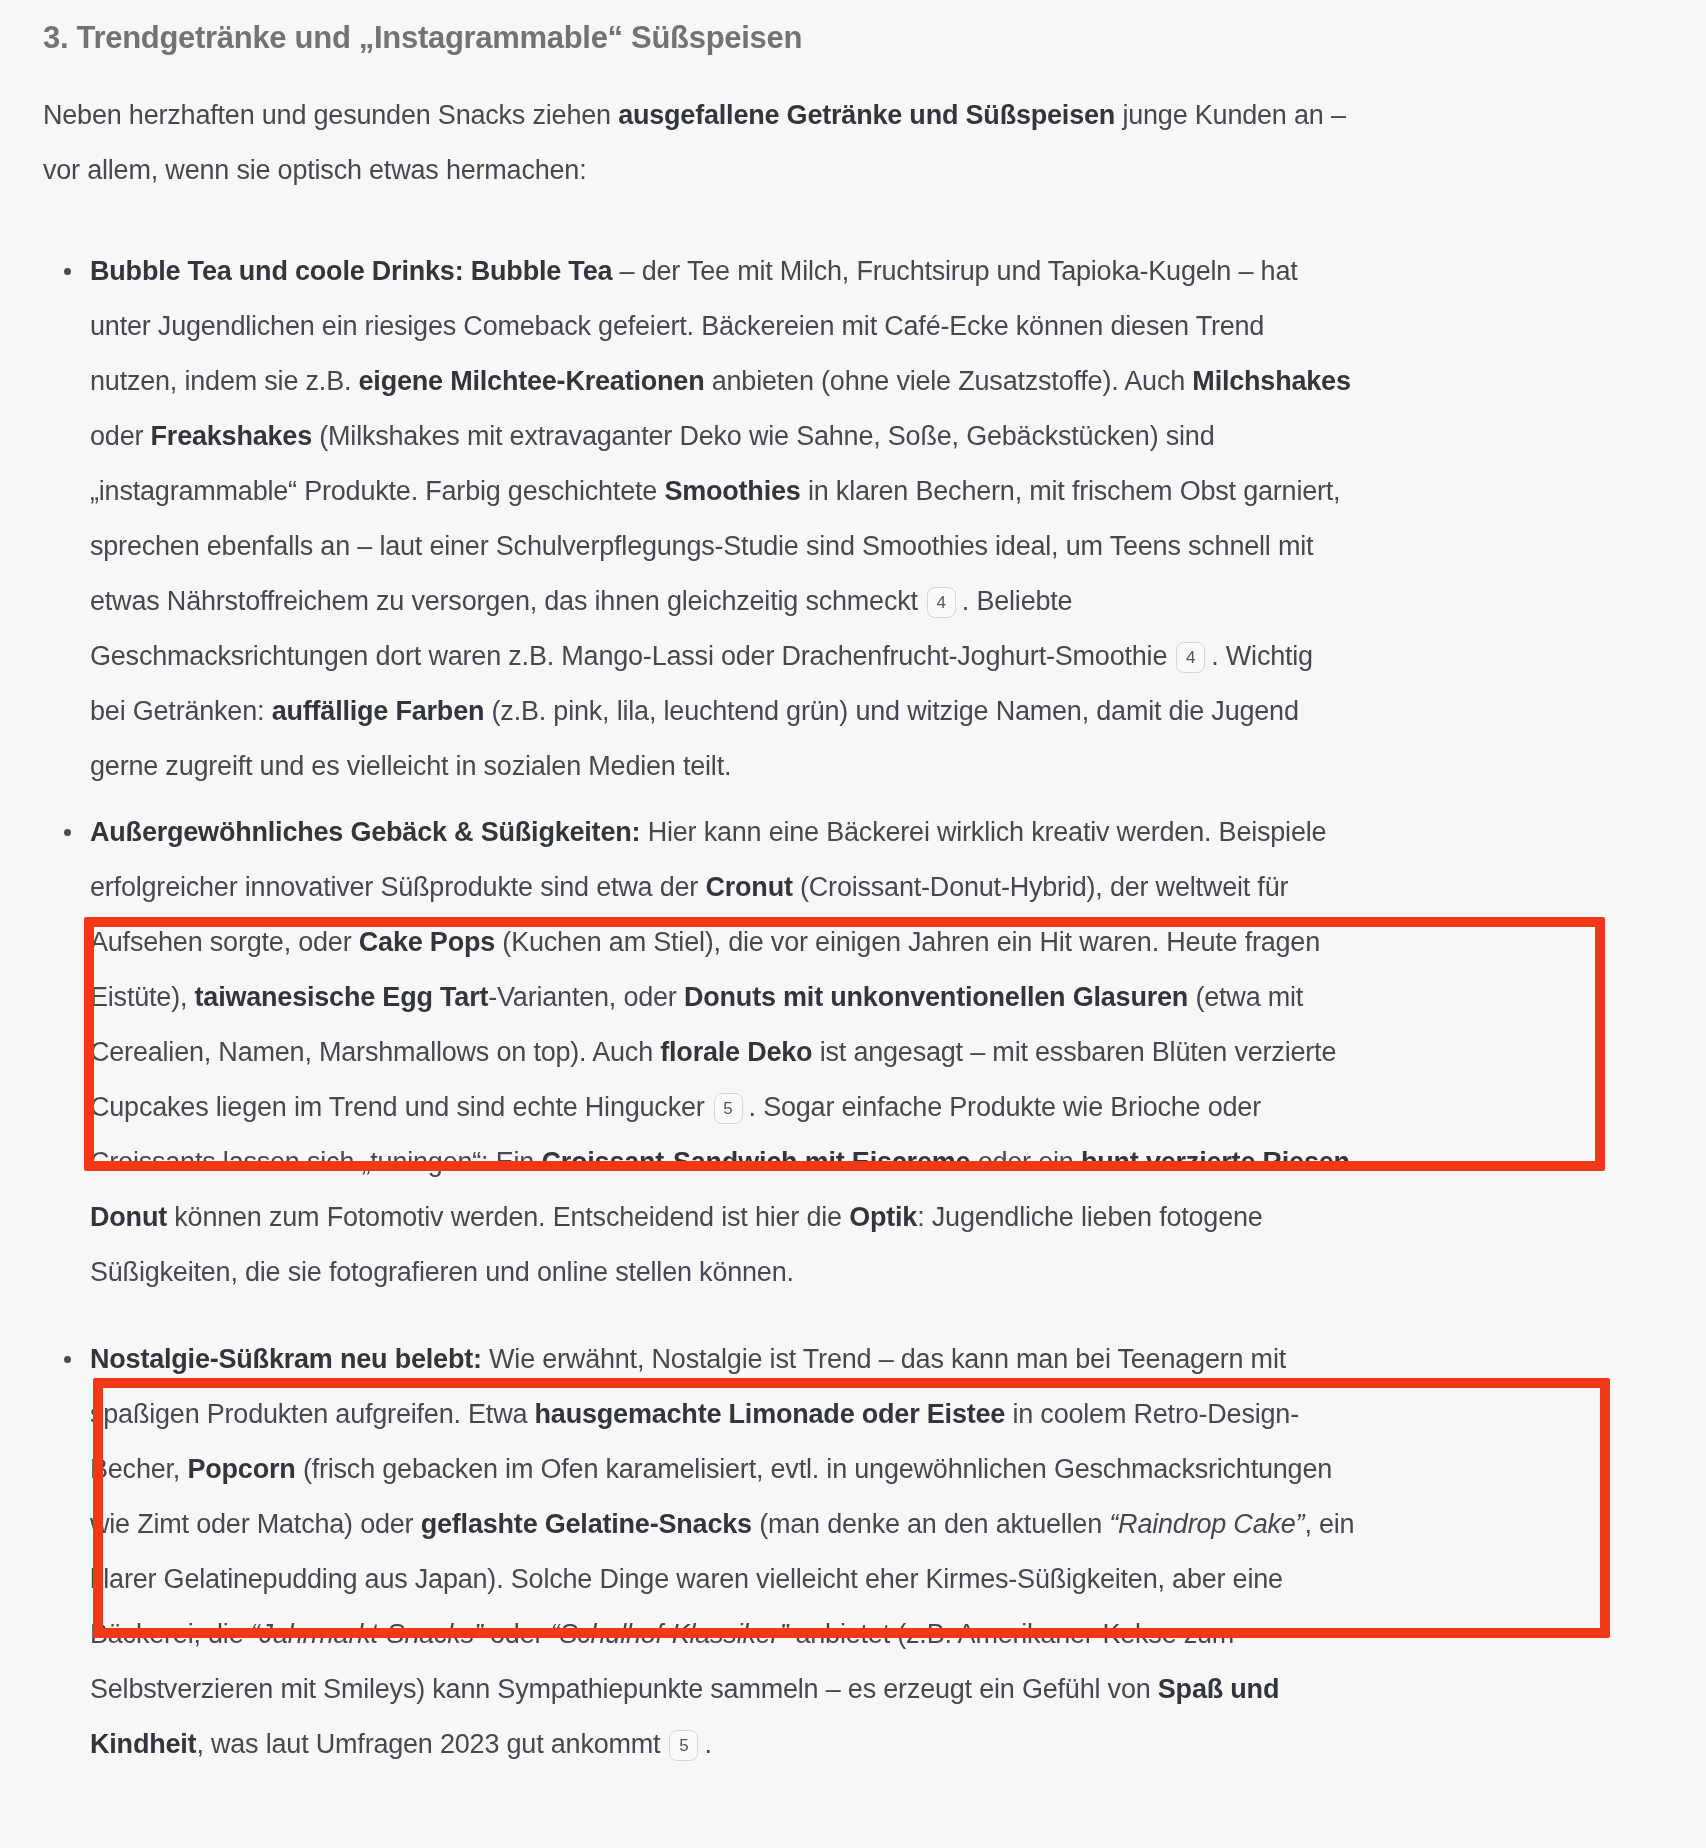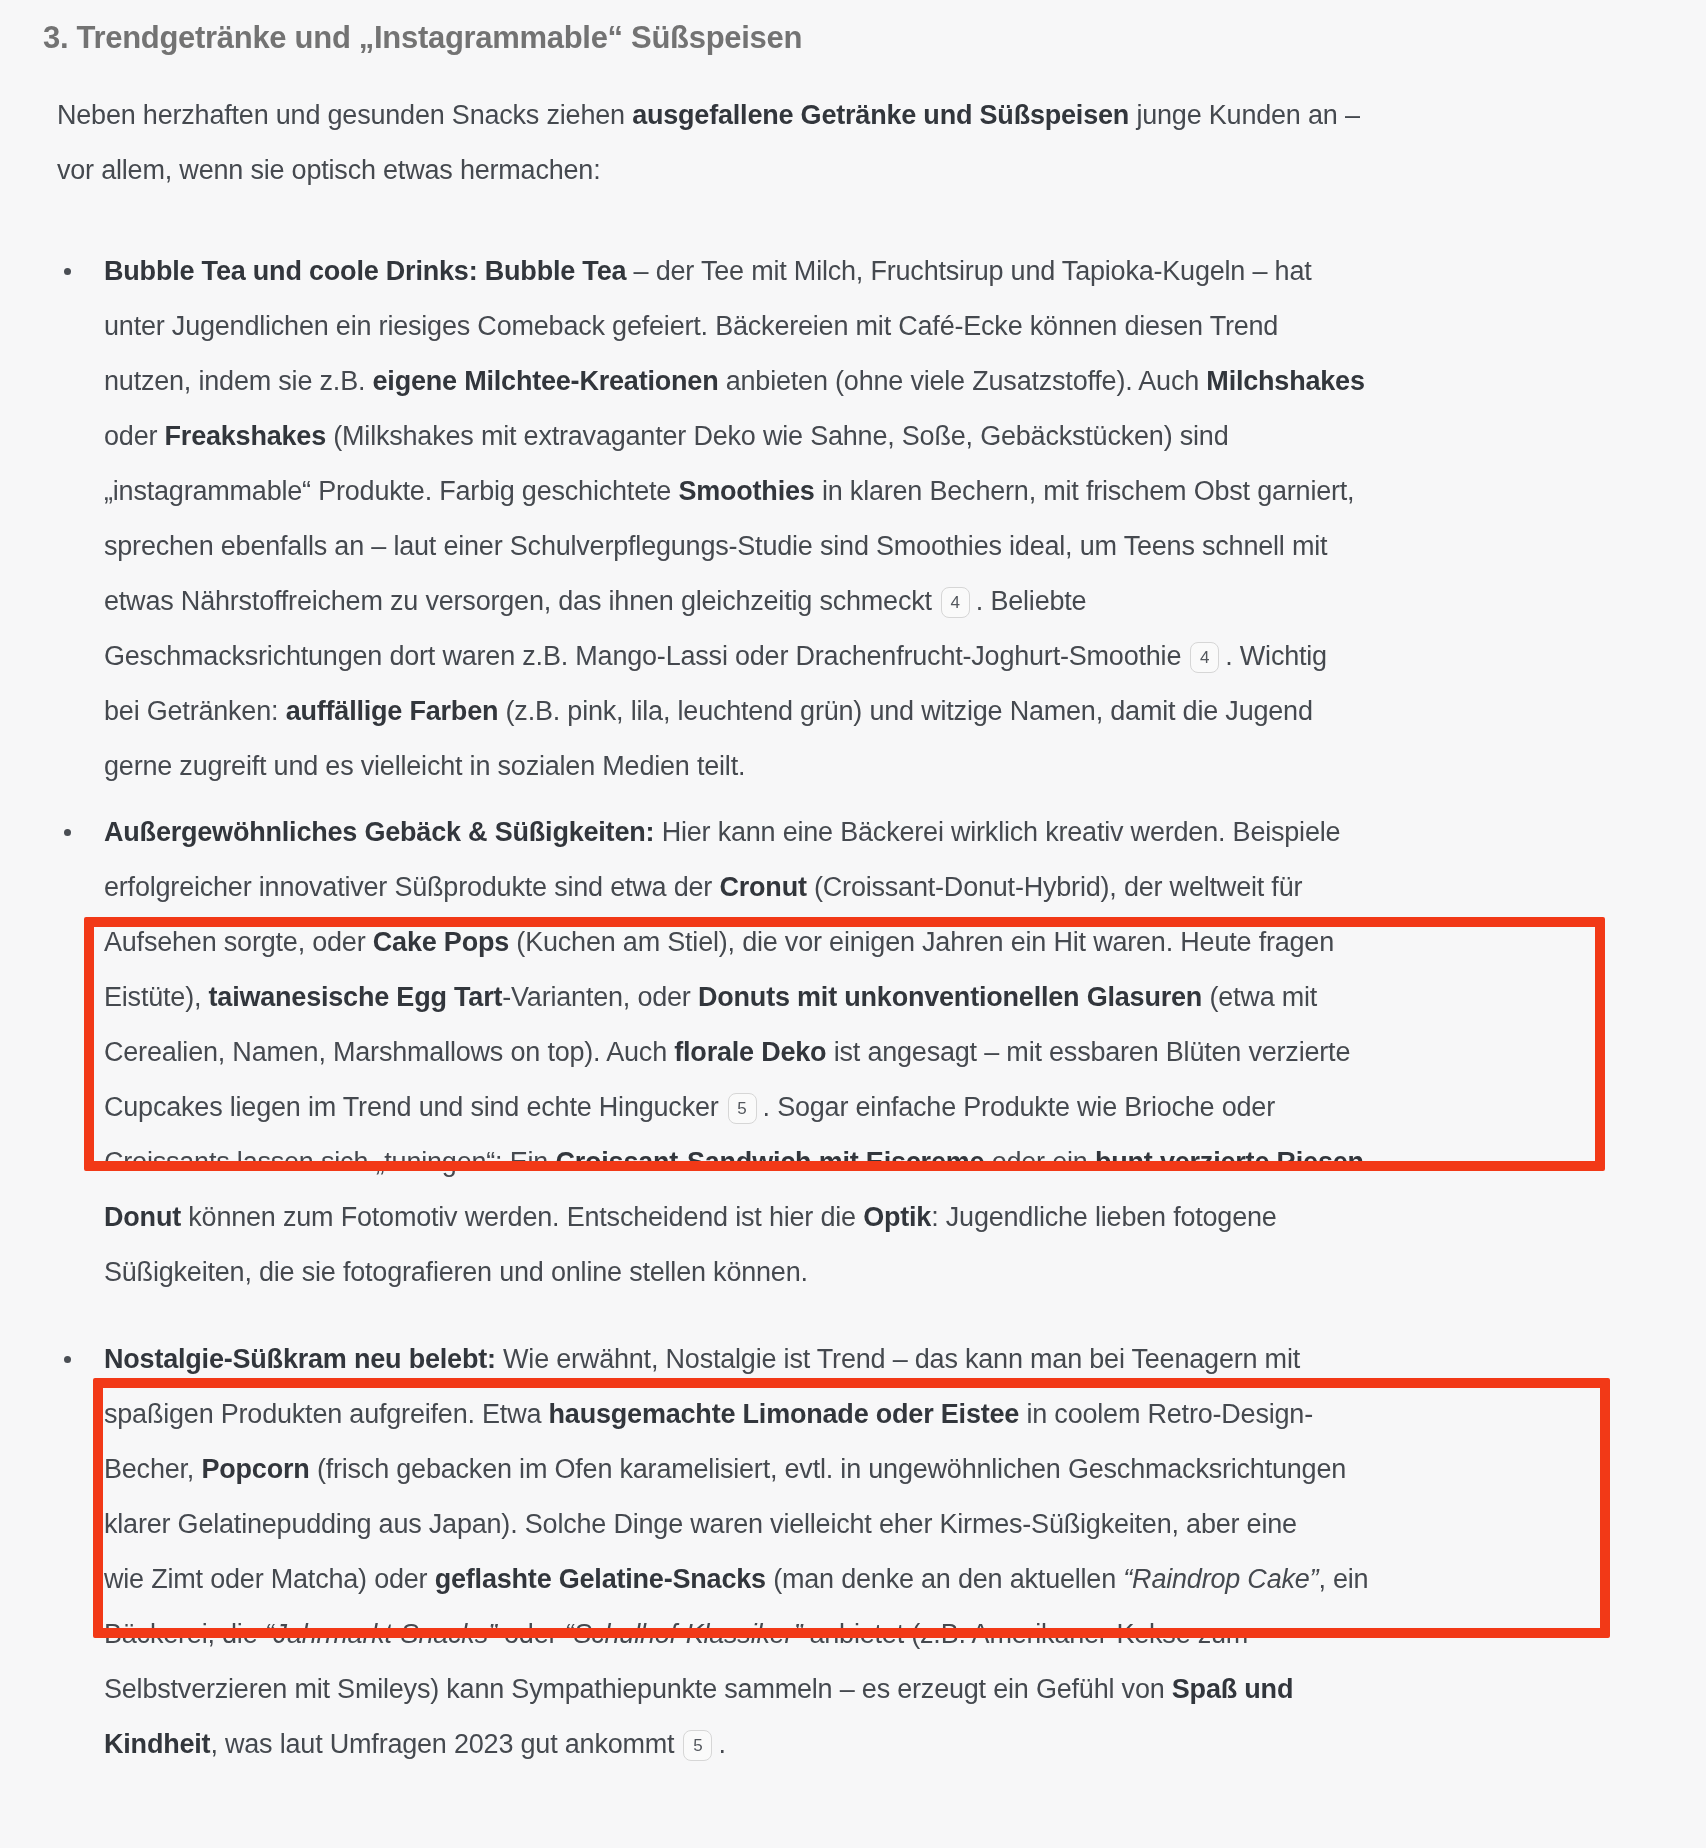--- a/index.html
+++ b/index.html
@@ -13,21 +13,21 @@
     position:relative;
     overflow:hidden;
   }
   .content{position:relative;padding:14px 0 0 43px;width:1460px;}
   h1{
     margin:0;padding:0;
     font-size:31px;line-height:47px;font-weight:700;
     color:#737373;letter-spacing:-0.3px;
   }
   .intro{margin-top:27px;}
-  .tline{white-space:nowrap;margin-left:14px;}
+  .tline{white-space:nowrap;}
   ul.blist{list-style:none;margin:46px 0 0 0;padding:0;}
   ul.blist li{position:relative;padding-left:47px;}
   ul.blist li.li1{margin-bottom:11px;}
   ul.blist li.li2{margin-bottom:32px;}
   .marker{
     position:absolute;left:21px;top:24px;
     width:7px;height:7px;border-radius:50%;
     background:#4a4e54;
   }
   .b{font-weight:700;color:#32363c;}
@@ -96,22 +96,22 @@
           <div class="tline"><span class="b">Donut</span><span class=""> können zum Fotomotiv werden. Entscheidend ist hier die </span><span class="b">Optik</span><span class="">: Jugendliche lieben fotogene</span></div>
           <div class="tline"><span class="">Süßigkeiten, die sie fotografieren und online stellen können.</span></div>
         </div>
     </li>
     <li class="li3">
       <span class="marker"></span>
       <div class="litext">
           <div class="tline"><span class="b">Nostalgie-Süßkram neu belebt:</span><span class=""> Wie erwähnt, Nostalgie ist Trend – das kann man bei Teenagern mit</span></div>
           <div class="tline"><span class="">spaßigen Produkten aufgreifen. Etwa </span><span class="b">hausgemachte Limonade oder Eistee</span><span class=""> in coolem Retro-Design-</span></div>
           <div class="tline"><span class="">Becher, </span><span class="b">Popcorn</span><span class=""> (frisch gebacken im Ofen karamelisiert, evtl. in ungewöhnlichen Geschmacksrichtungen</span></div>
+          <div class="tline"><span class="">wie Zimt oder Matcha) oder </span><span class="b">geflashte Gelatine-Snacks</span><span class=""> (man denke an den aktuellen </span><span class="i">“Raindrop Cake”</span><span class="">, ein</span></div>
           <div class="tline"><span class="">klarer Gelatinepudding aus Japan). Solche Dinge waren vielleicht eher Kirmes-Süßigkeiten, aber eine</span></div>
-          <div class="tline"><span class="">wie Zimt oder Matcha) oder </span><span class="b">geflashte Gelatine-Snacks</span><span class=""> (man denke an den aktuellen </span><span class="i">“Raindrop Cake”</span><span class="">, ein</span></div>
           <div class="tline"><span class="">Bäckerei, die </span><span class="i">“Jahrmarkt-Snacks”</span><span class=""> oder </span><span class="i">“Schulhof-Klassiker”</span><span class=""> anbietet (z.B. Amerikaner-Kekse zum</span></div>
           <div class="tline"><span class="">Selbstverzieren mit Smileys) kann Sympathiepunkte sammeln – es erzeugt ein Gefühl von </span><span class="b">Spaß und</span></div>
           <div class="tline"><span class="b">Kindheit</span><span class="">, was laut Umfragen 2023 gut ankommt</span><span class="cite">5</span><span class="">.</span></div>
         </div>
     </li>
   </ul>
 </div>
 
 <div class="redbox box1"></div>
 <div class="redbox box2"></div>

